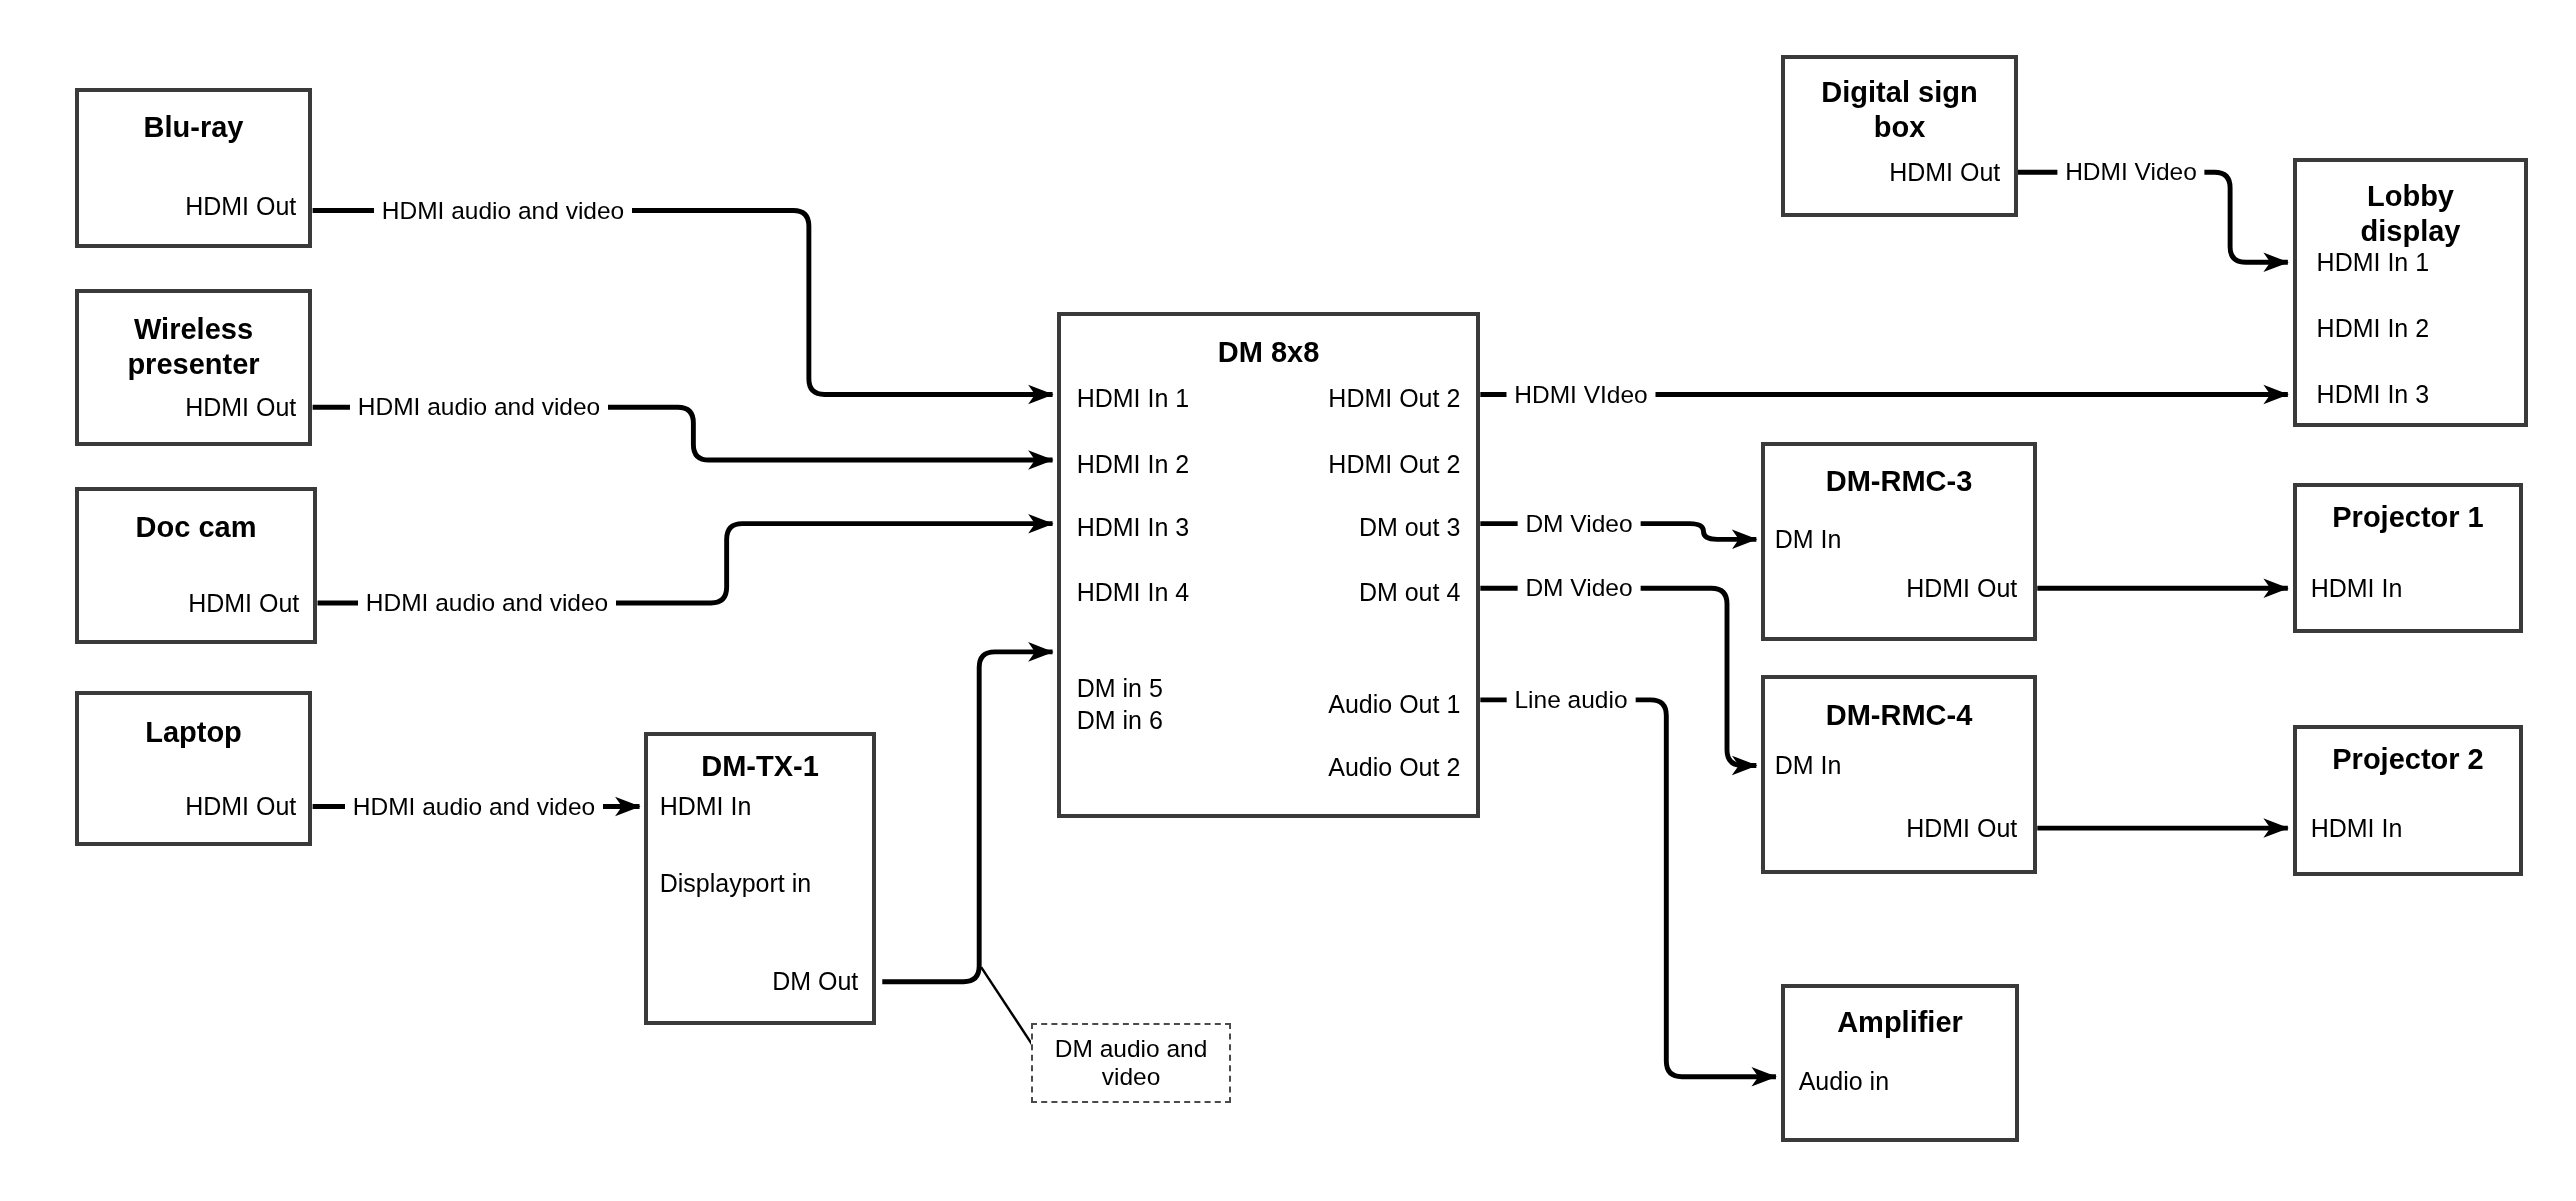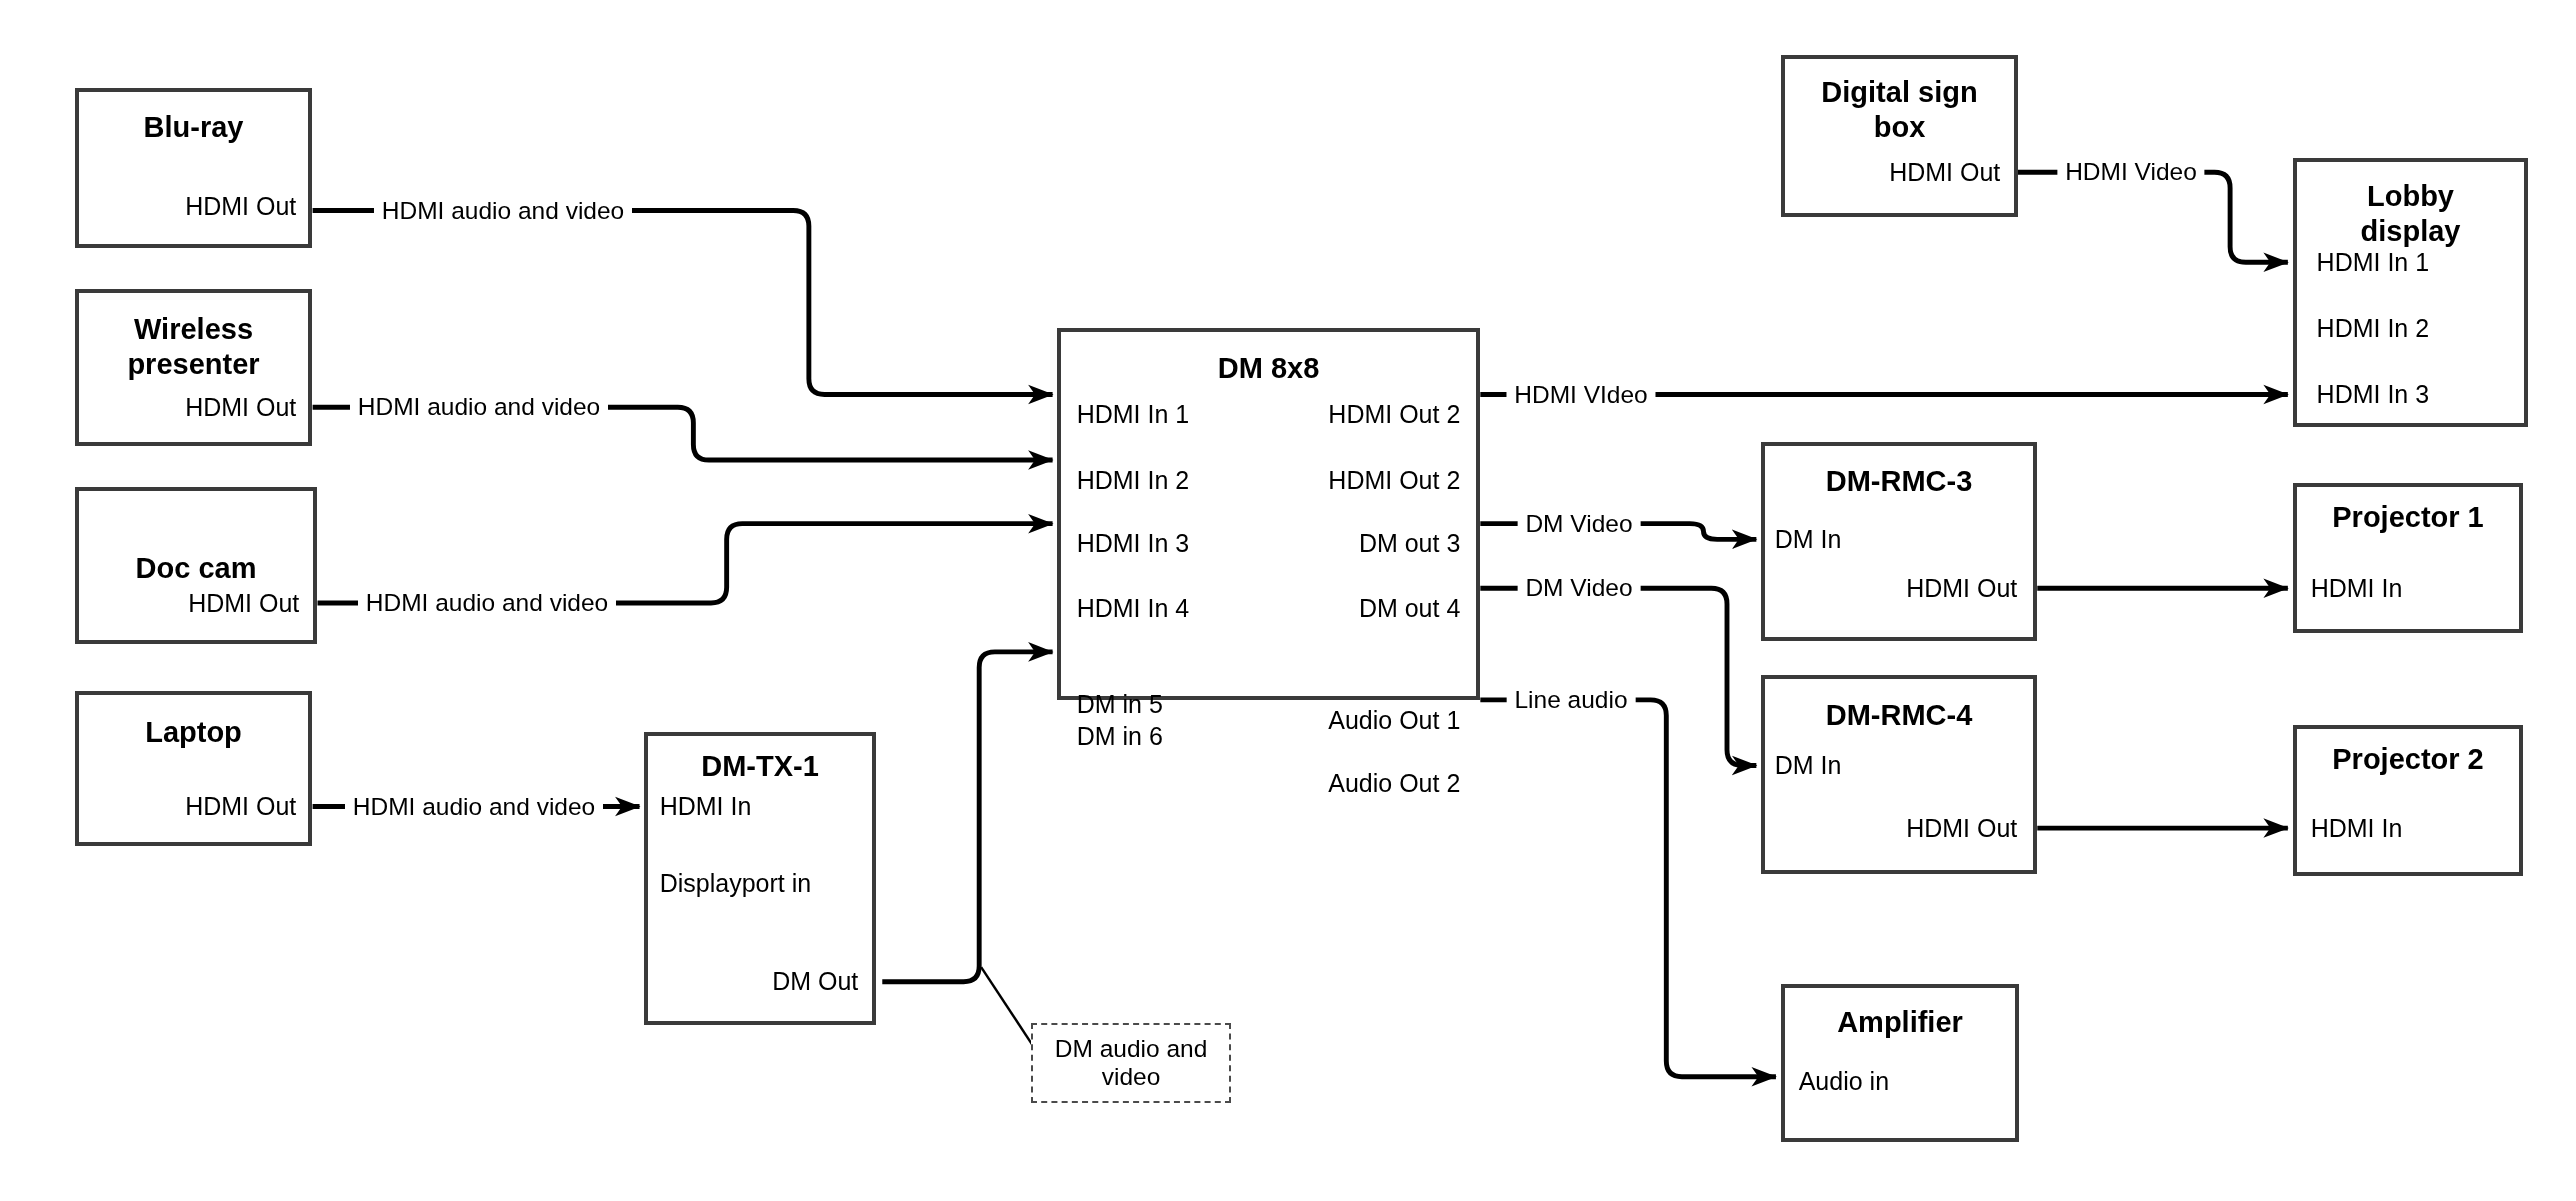--- a/index.html
+++ b/index.html
@@ -97,37 +97,37 @@
   </div>
 
   <div class="node" style="left:75px; top:289px; width:237px; height:157px;">
     <div class="title" style="top:18.6px;">
       <span class="tinner" style="max-width:196px;">Wireless presenter</span>
     </div>
     <div class="port" style="right:11.7px; top:114px;">HDMI Out</div>
   </div>
 
   <div class="node" style="left:75px; top:487px; width:242px; height:157px;">
-    <div class="title" style="top:18.6px;margin-top:41px;">Doc cam</div>
+    <div class="title" style="top:18.6px;">Doc cam</div>
     <div class="port" style="right:13.7px; top:112px;">HDMI Out</div>
   </div>
 
   <div class="node" style="left:75px; top:691px; width:237px; height:155px;">
     <div class="title" style="top:19.6px;">Laptop</div>
     <div class="port" style="right:11.7px; top:111px;">HDMI Out</div>
   </div>
 
   <div class="node" style="left:644px; top:732px; width:232px; height:293px;">
     <div class="title" style="top:12.7px;">DM-TX-1</div>
     <div class="port" style="left:11.7px; top:70px;">HDMI In</div>
     <div class="port" style="left:11.7px; top:147px;">Displayport in</div>
     <div class="port" style="right:13.7px; top:245px;">DM Out</div>
   </div>
 
-  <div class="node" style="left:1057px; top:328px; width:423px; height:372px;">
+  <div class="node" style="left:1057px; top:312px; width:423px; height:506px;">
     <div class="title" style="top:18.6px;">DM 8x8</div>
     <div class="port" style="left:15.7px; top:82px;">HDMI In 1</div>
     <div class="port" style="left:15.7px; top:148px;">HDMI In 2</div>
     <div class="port" style="left:15.7px; top:211px;">HDMI In 3</div>
     <div class="port" style="left:15.7px; top:276px;">HDMI In 4</div>
     <div class="port" style="left:15.7px; top:340px;margin-top:32px;">DM in 5</div>
     <div class="port" style="left:15.7px; top:404px;">DM in 6</div>
     <div class="port" style="right:15.7px; top:82px;">HDMI Out 2</div>
     <div class="port" style="right:15.7px; top:148px;">HDMI Out 2</div>
     <div class="port" style="right:15.7px; top:211px;">DM out 3</div>

